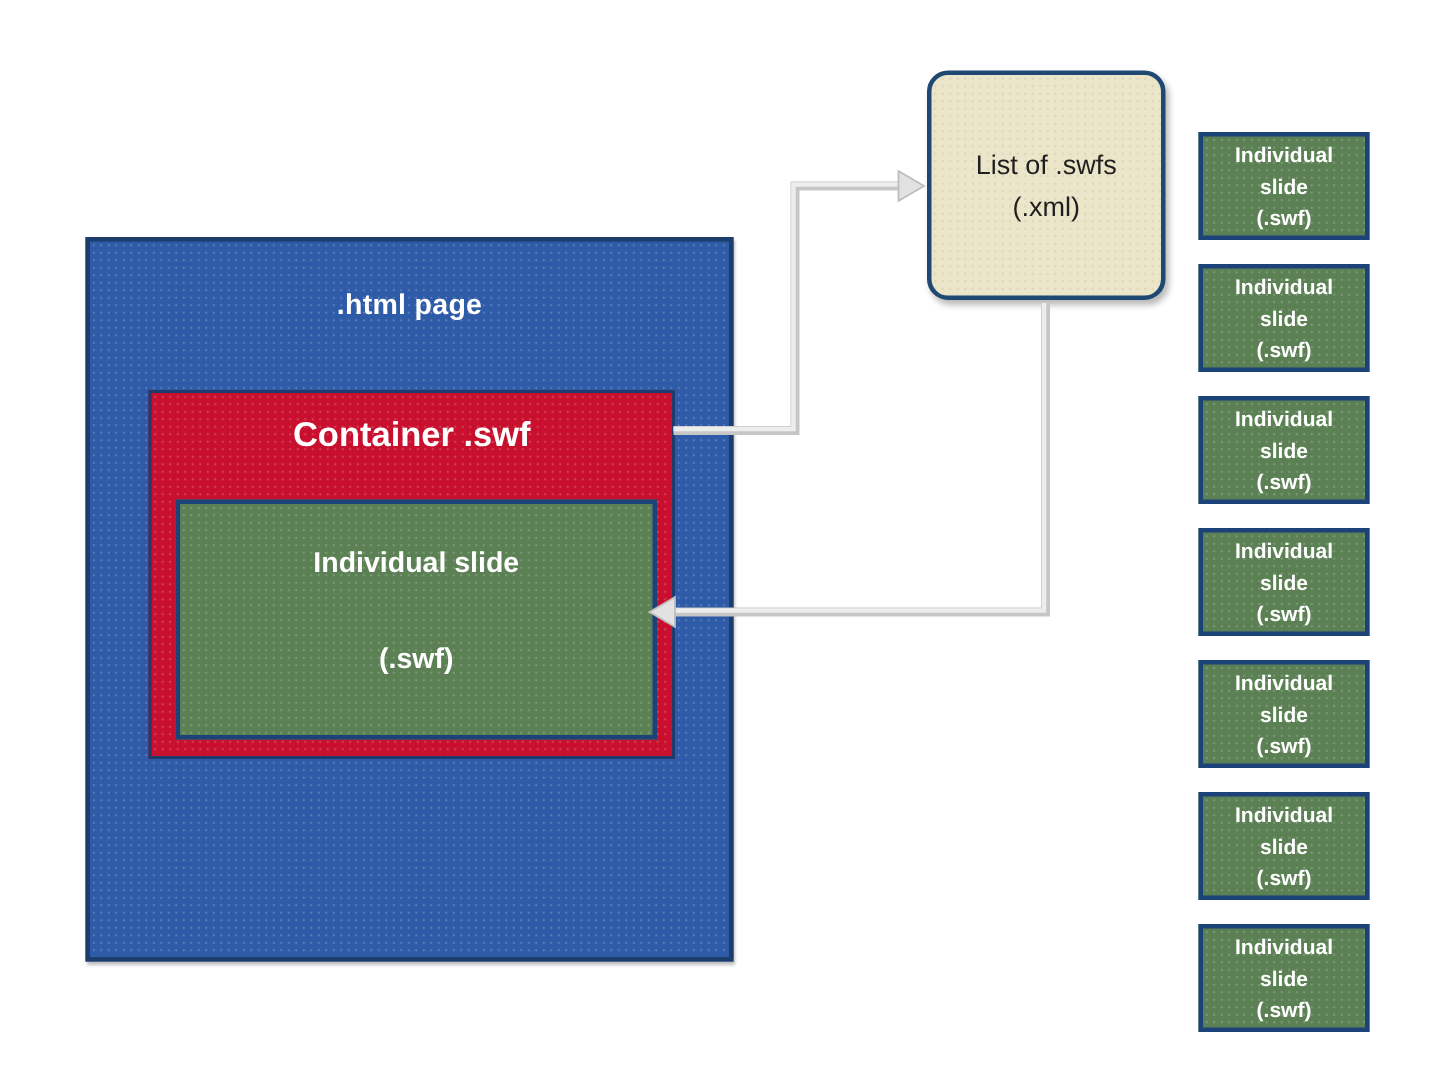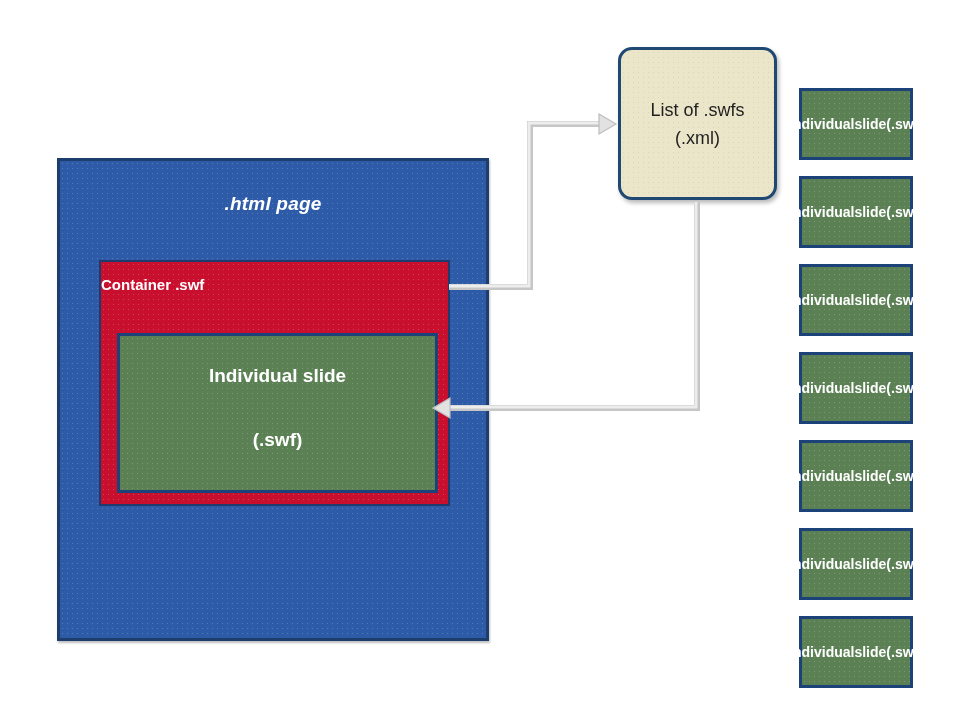--- a/index.html
+++ b/index.html
@@ -25,32 +25,32 @@
 
   .html-page-box{
     position:absolute;left:57px;top:158px;width:432px;height:483px;
     background-color:var(--html-fill);
     border:3px solid var(--html-border);
     box-shadow:1px 2px 2px rgba(0,0,0,0.25);
   }
   .html-page-label{
     position:absolute;top:32px;left:0;width:100%;
     text-align:center;color:var(--text-light);
-    font-size:19px;font-weight:600;letter-spacing:0.2px;font-style:italic;
+    font-size:19px;font-weight:600;letter-spacing:0.2px;
   }
 
   .container-swf-box{
     position:absolute;left:39px;top:99px;width:351px;height:246px;
     background-color:var(--container-fill);
     border:2px solid var(--container-border);
   }
   .container-swf-label{
     position:absolute;top:14px;left:0;width:100%;
-    text-align:left;color:var(--text-light);
-    font-size:15px;font-weight:600;
+    text-align:center;color:var(--text-light);
+    font-size:23px;font-weight:600;
   }
 
   .individual-slide-box{
     position:absolute;left:16px;top:71px;width:321px;height:160px;
     background-color:var(--slide-fill);
     border:3px solid var(--slide-border);
     display:flex;flex-direction:column;justify-content:center;align-items:center;
     padding-bottom:10px;
     color:var(--text-light);font-size:19px;font-weight:600;line-height:28px;
     text-align:center;
@@ -69,21 +69,21 @@
   }
 
   .slide-stack{
     position:absolute;left:799px;top:88px;width:114px;
     display:flex;flex-direction:column;gap:16px;
   }
   .slide-item{
     width:114px;height:72px;
     background-color:var(--slide-fill);
     border:3px solid var(--slide-border);
-    display:flex;justify-content:center;align-items:center;
+    display:flex;flex-direction:column;justify-content:center;align-items:center;
     color:var(--text-light);font-size:14px;font-weight:600;line-height:21px;
     text-align:center;
   }
 
   .arrows-layer{position:absolute;left:0;top:0;width:960px;height:720px;pointer-events:none;}
 </style>
 </head>
 <body>
 
 <div class="canvas">

